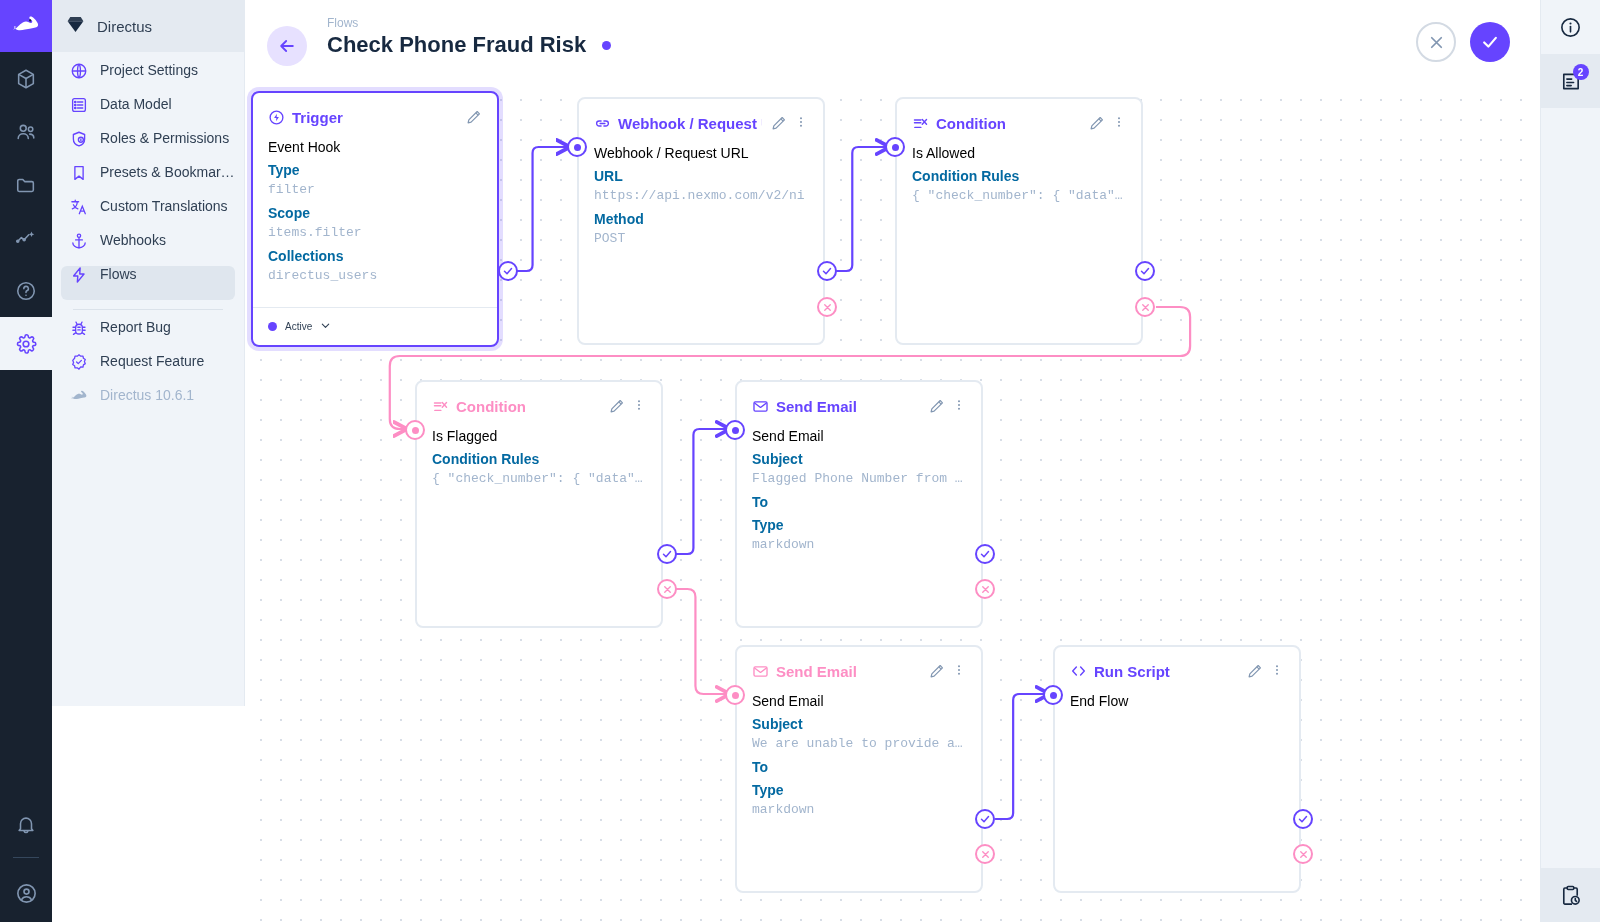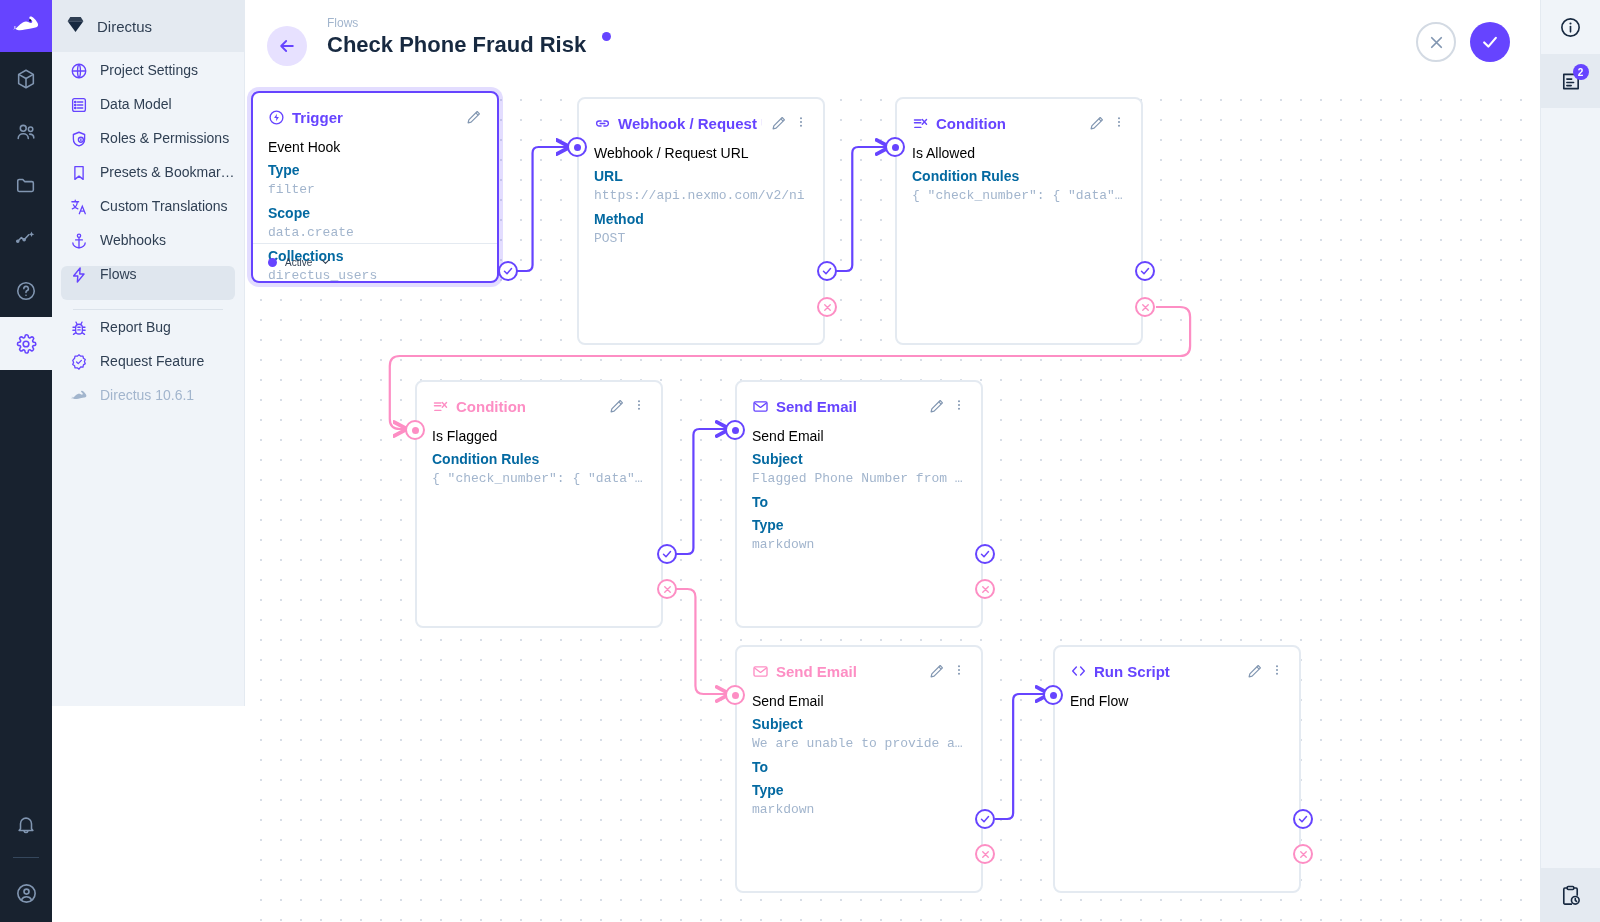--- a/index.html
+++ b/index.html
@@ -65,21 +65,21 @@
   .back-btn {
     position: absolute; left: 22px; top: 26px;
     width: 40px; height: 40px; border-radius: 50%;
     background: #e7e1ff; display: flex; align-items: center; justify-content: center;
     cursor: pointer; color: #6644ff;
   }
   .title-wrap { position: absolute; left: 82px; top: 16px; }
   .breadcrumb { font-size: 12px; color: #a2b5cd; margin-bottom: 2px; }
   .page-title {
     font-size: 22px; font-weight: bold; color: #172940;
-    display: flex; gap: 16px;
+    display: flex; align-items: center; gap: 16px;
   }
   .title-dot { width: 9px; height: 9px; border-radius: 50%; background: #6644ff; }
 
   .hdr-actions { position: absolute; right: 30px; top: 22px; display: flex; gap: 14px; }
   .circ-btn {
     width: 40px; height: 40px; border-radius: 50%;
     display: flex; align-items: center; justify-content: center; cursor: pointer;
   }
   .circ-btn.ghost { border: 2px solid #d3dae3; color: #8196b1; background: #fff; }
   .circ-btn.primary { background: #6644ff; color: #fff; }
@@ -97,21 +97,21 @@
   
   .node {
     position: absolute; background: #ffffff;
     border: 2px solid #e4eaf1; border-radius: 8px;
     width: 248px; height: 248px;
     padding: 13px 15px 0 15px;
   }
   .node.selected {
     border-color: #6644ff;
     box-shadow: 0 0 0 4px rgba(102,68,255,0.18);
-    height: 192px;
+    height: 256px;
   }
   .node-head {
     display: flex; align-items: center; gap: 7px; height: 22px; margin-bottom: 9px;
   }
   .node-head .nh-icon { width: 17px; height: 17px; display:flex; align-items:center; justify-content:center; flex-shrink:0; }
   .node-title {
     font-size: 15px; font-weight: bold; flex: 1;
     white-space: nowrap; overflow: hidden;
   }
   .node-title.purple { color: #6644ff; }
@@ -415,21 +415,21 @@
             <svg width="17" height="17" viewBox="0 0 24 24" fill="none" stroke="currentColor" stroke-width="1.7" stroke-linejoin="round">
                 <path d="M17.2 3.6 20.4 6.8 8.6 18.6l-4.2 1 1-4.2z"></path>
                 <path d="m15.3 5.5 3.2 3.2"></path>
               </svg>
           </span>
         </div>
         <div class="row-name">Event Hook</div>
         <div class="row-key">Type</div>
         <div class="row-val">filter</div>
         <div class="row-key">Scope</div>
-        <div class="row-val">data.create</div>
+        <div class="row-val">items.filter</div>
         <div class="row-key">Collections</div>
         <div class="row-val">directus_users</div>
         <div class="node-footer">
           <span class="status-dot"></span>
           <span class="status-text">Active</span>
           <span class="caret">
             <svg width="11" height="11" viewBox="0 0 24 24" fill="none" stroke="currentColor" stroke-width="2.4" stroke-linecap="round" stroke-linejoin="round">
                 <path d="M5 9l7 7 7-7"></path>
               </svg>
           </span>

